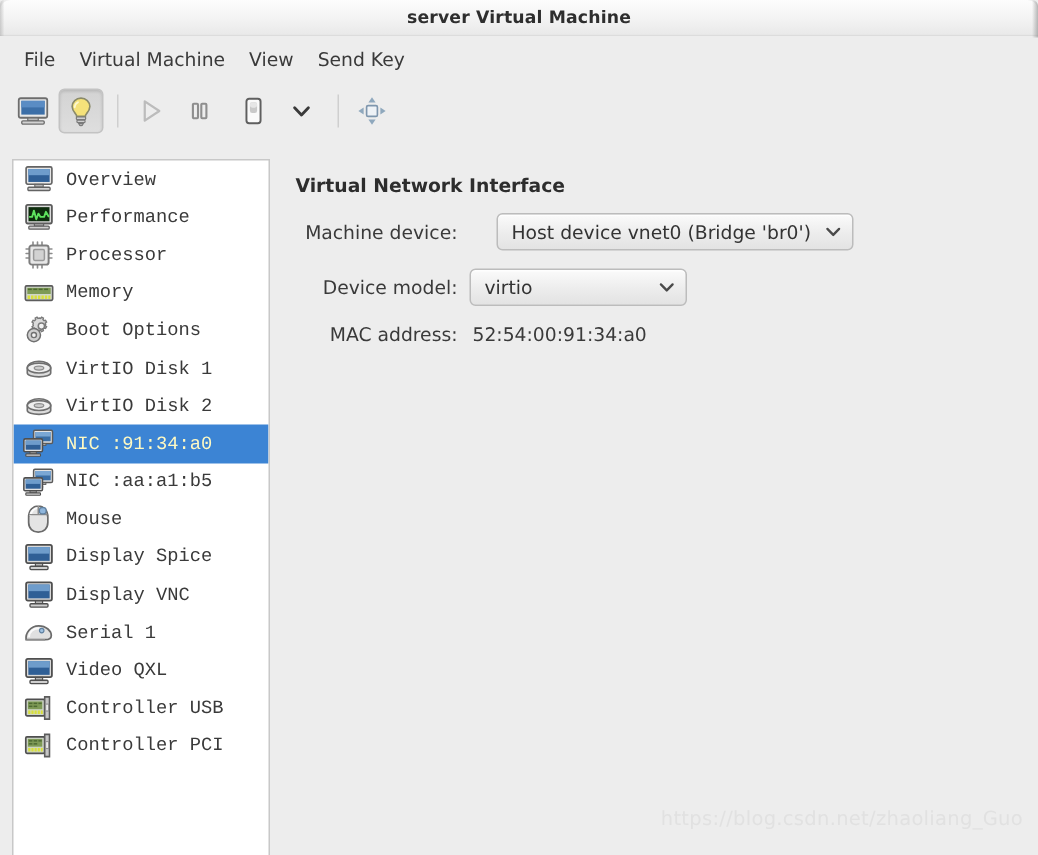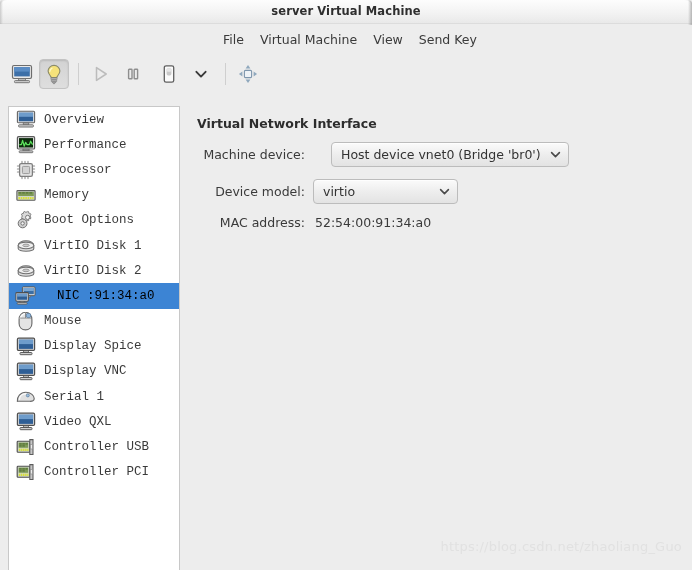--- a/index.html
+++ b/index.html
@@ -64,21 +64,20 @@
   #menubar {
     position: absolute;
     left: 0; top: 25px;
     width: 692px;
     height: 28px;
     background: #ededed;
     display: flex;
     align-items: center;
     padding-left: 8px;
     box-sizing: border-box;
-    justify-content: center;
   }
   .menu-item {
     font-size: 12.5px;
     color: #3a3a3a;
     padding: 3px 8px;
     border-radius: 3px;
     white-space: nowrap;
     cursor: default;
   }
 
@@ -159,22 +158,21 @@
     justify-content: center;
     margin-right: 8px;
   }
   .side-item .s-label {
     font-size: 12.5px;
     color: #3a3a3a;
     white-space: nowrap;
     font-family: Liberation Mono, monospace;
   }
   .side-item.selected .s-label {
-    color: #000000;
-    margin-left: 13px;
+    color: #fef9c3;
   }
 
   
   #detail {
     position: absolute;
     left: 188px; top: 0;
     width: 504px;
     height: 476px;
     background: #ededed;
   }
@@ -441,20 +439,37 @@
             <rect x="0.9" y="6.6" width="12.4" height="8.6" rx="0.9" fill="#e3e3e3" stroke="#4f4f4f" stroke-width="1.05"></rect>
             <rect x="2.1" y="7.7" width="10" height="6.1" fill="#2f5f96"></rect>
             <rect x="2.1" y="7.7" width="10" height="2.9" fill="#6e9ccb"></rect>
             <rect x="5" y="15.3" width="4.2" height="1.4" fill="#b3b3b3" stroke="#4f4f4f" stroke-width="0.65"></rect>
             <rect x="2.2" y="16.6" width="9.8" height="1.6" rx="0.5" fill="#cfcfcf" stroke="#4f4f4f" stroke-width="0.75"></rect>
           </svg>
         </span>
         <span class="s-label">NIC :91:34:a0</span>
       </div>
 
+      <div class="side-item">
+        <span class="s-icon">
+          <svg width="21" height="19" viewBox="0 0 21 19">
+            <rect x="7.4" y="0.9" width="12.6" height="8.8" rx="0.9" fill="#e3e3e3" stroke="#5a5a5a" stroke-width="1"></rect>
+            <rect x="8.6" y="2" width="10.2" height="6.2" fill="#3a6ea5"></rect>
+            <rect x="8.6" y="2" width="10.2" height="3" fill="#7aa7d4"></rect>
+            <rect x="11.6" y="9.8" width="4" height="1.2" fill="#b3b3b3" stroke="#5a5a5a" stroke-width="0.6"></rect>
+            <path d="M5.6 12.6 H13.8" stroke="#6a6a6a" stroke-width="1.1" fill="none"></path>
+            <rect x="0.9" y="6.6" width="12.4" height="8.6" rx="0.9" fill="#e3e3e3" stroke="#4f4f4f" stroke-width="1.05"></rect>
+            <rect x="2.1" y="7.7" width="10" height="6.1" fill="#2f5f96"></rect>
+            <rect x="2.1" y="7.7" width="10" height="2.9" fill="#6e9ccb"></rect>
+            <rect x="5" y="15.3" width="4.2" height="1.4" fill="#b3b3b3" stroke="#4f4f4f" stroke-width="0.65"></rect>
+            <rect x="2.2" y="16.6" width="9.8" height="1.6" rx="0.5" fill="#cfcfcf" stroke="#4f4f4f" stroke-width="0.75"></rect>
+          </svg>
+        </span>
+        <span class="s-label">NIC :aa:a1:b5</span>
+      </div>
 
       <div class="side-item">
         <span class="s-icon">
           <svg width="17" height="20" viewBox="0 0 17 20">
             <path d="M8.5 1.4c-3.6 0-6.4 3-6.4 7.4v3.6c0 3.9 2.8 6.4 6.4 6.4s6.4-2.5 6.4-6.4V8.8c0-4.4-2.8-7.4-6.4-7.4z" fill="#e4e4e4" stroke="#6b6b6b" stroke-width="1.15"></path>
             <path d="M3.2 7.2c1-2.9 3-4.5 5.3-4.7" fill="none" stroke="#fbfbfb" stroke-width="1.5" stroke-linecap="round"></path>
             <path d="M8.5 1.6v5.4" stroke="#8b8b8b" stroke-width="1" fill="none"></path>
             <path d="M2.3 7.1h12.4" stroke="#8b8b8b" stroke-width="0.9" fill="none"></path>
             <rect x="9.3" y="2.4" width="4.4" height="4.2" rx="1.6" fill="#8fb6dc" stroke="#5e7f9f" stroke-width="0.8"></rect>
           </svg>

